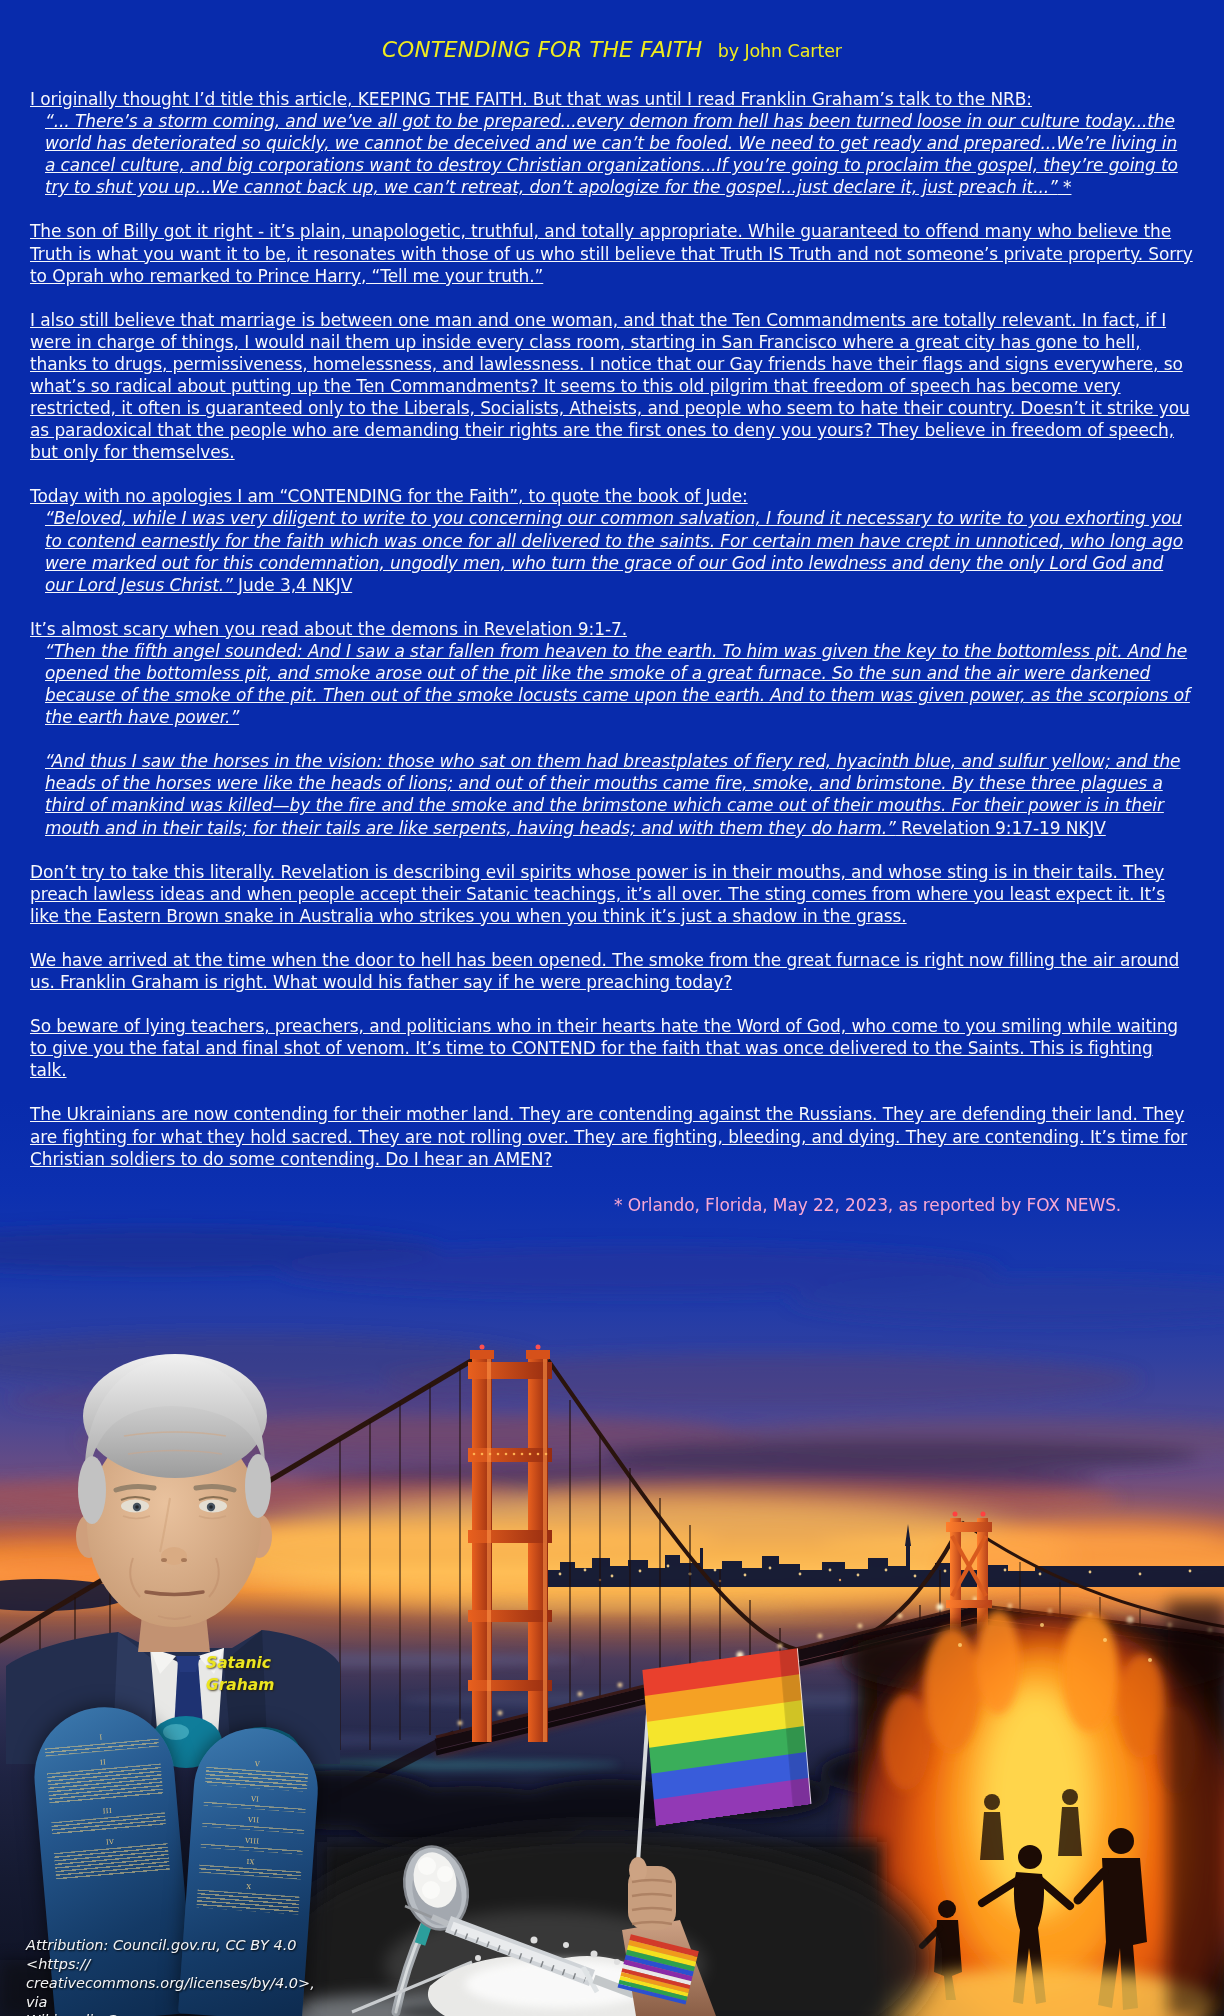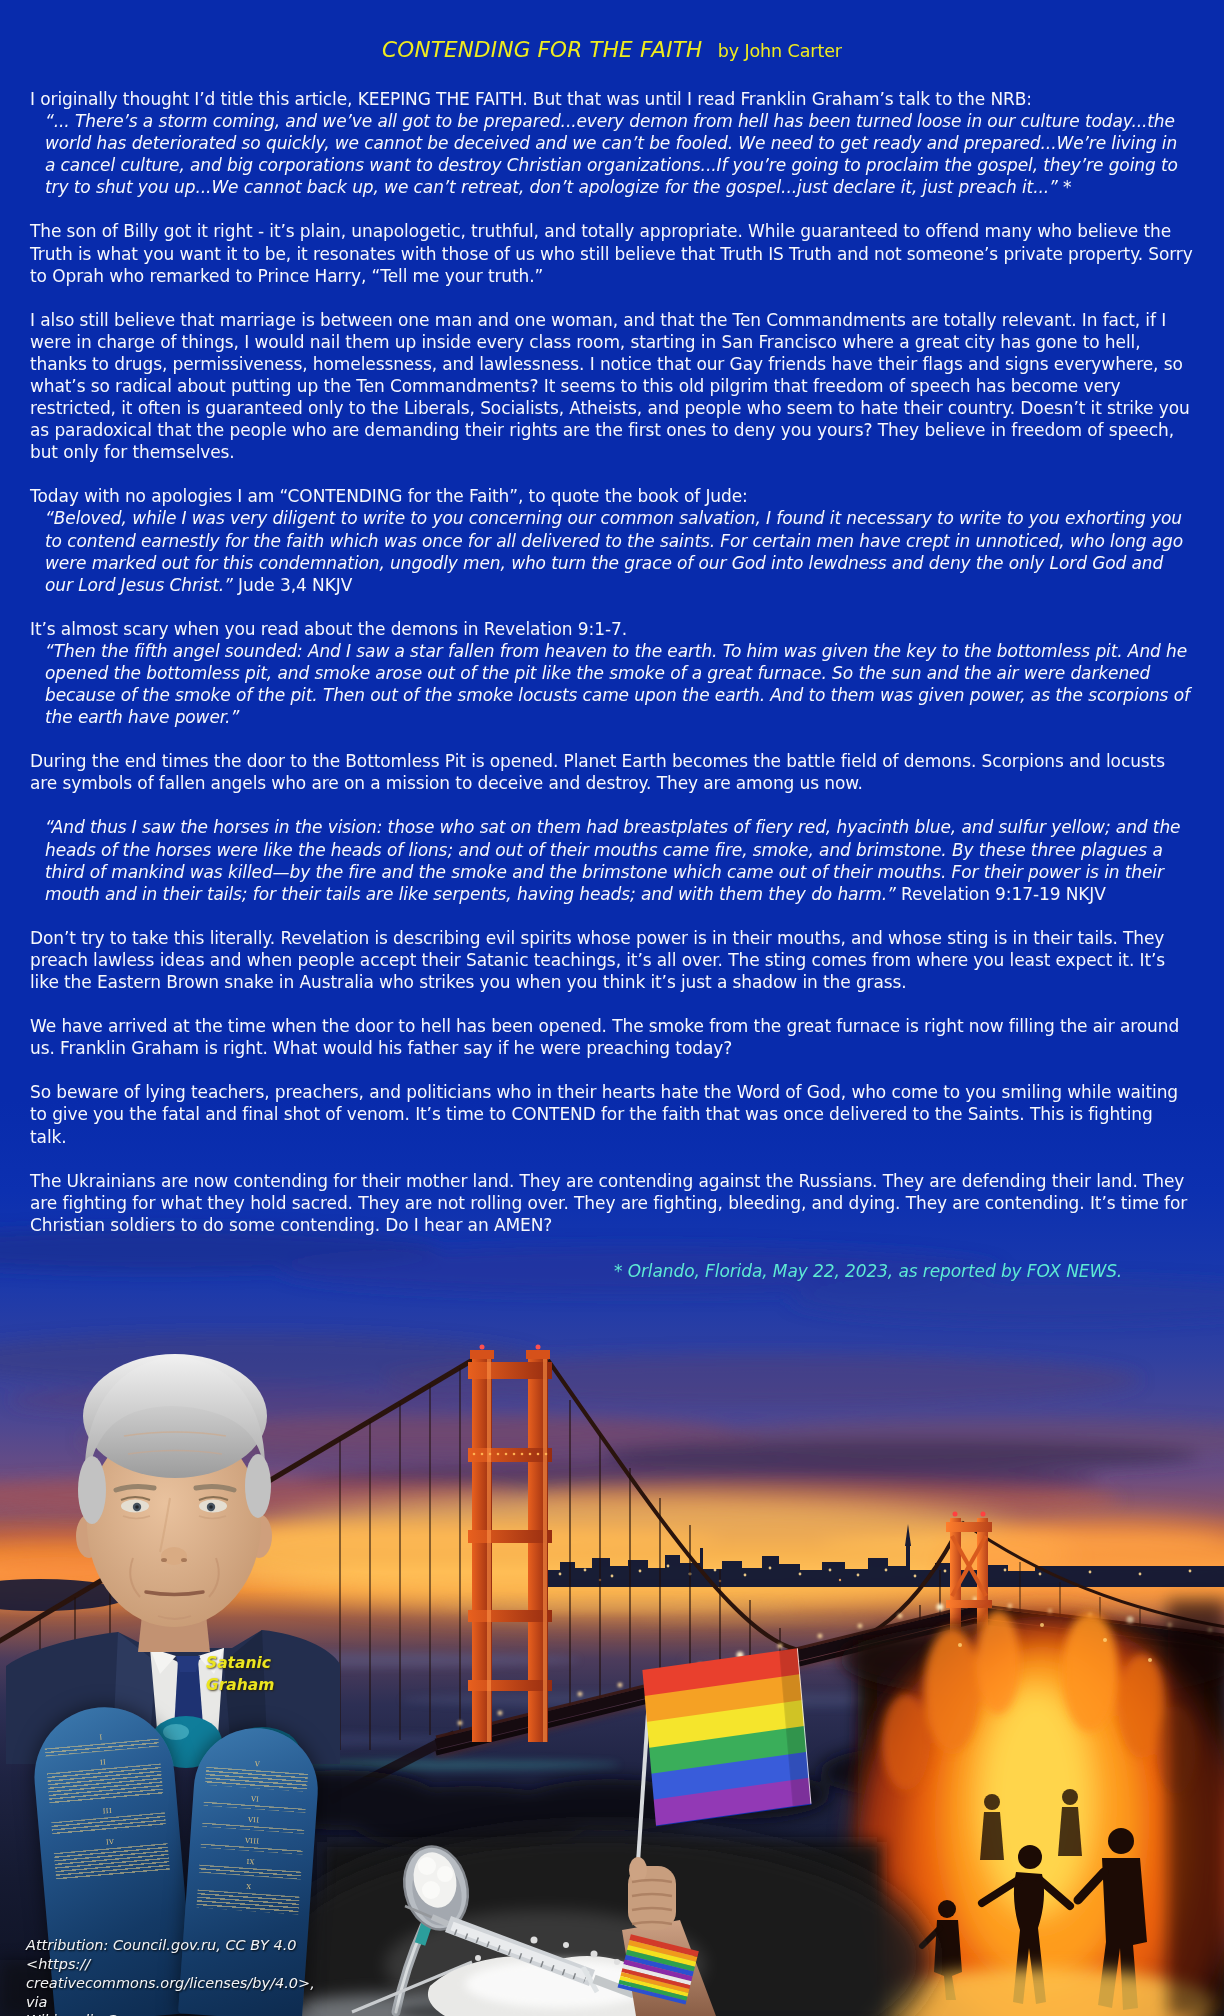--- a/index.html
+++ b/index.html
@@ -5,25 +5,25 @@
   html,body{margin:0;padding:0;}
   body{width:1224px;height:2016px;position:relative;overflow:hidden;
        background:#082bac;font-family:"DejaVu Sans","Liberation Sans",sans-serif;}
   .page{position:absolute;inset:0;}
   
   .article{position:absolute;inset:0;z-index:2;padding:36px 30px 0 30px;
            font-size:17px;line-height:1.3;color:#f7f8fc;letter-spacing:-0.1px;}
   .title-row{text-align:center;margin:0 0 24px 0;}
   .title{font-style:italic;font-weight:normal;font-size:21.5px;color:#f0ec1e;letter-spacing:.2px;}
   .byline{font-weight:normal;font-size:17.5px;color:#f0ec1e;margin-left:10px;}
-  .block{margin:0 0 22px 0;}
+  .block{margin:0 0 22px 0;text-decoration:underline;}
   .lead{margin-bottom:0;}
   .quote{font-style:italic;padding-left:15px;padding-right:4px;}
   .cite{font-style:normal;}
-  .footnote{font-style:italic;padding-left:584px;margin-top:24px;color:#5eead4;}
+  .footnote{padding-left:584px;margin-top:24px;color:#f9a8d4;}
   
   .montage{position:absolute;left:0;top:1100px;width:1224px;height:916px;z-index:1;overflow:hidden;}
   .montage svg{position:absolute;left:0;top:0;}
   .caption{position:absolute;left:206px;top:552px;z-index:6;
            font-style:italic;font-weight:bold;font-size:15.5px;line-height:1.45;color:#ece51f;
            text-shadow:1px 1px 2px rgba(40,30,0,.8);}
   .attribution{position:absolute;left:26px;top:836px;width:280px;z-index:8;
            font-style:italic;font-size:14.5px;line-height:1.3;color:#f4f4f4;
            white-space:pre-line;text-shadow:1px 1px 2px rgba(0,0,0,.9);}
   
@@ -51,21 +51,20 @@
     </div>
 
     <p class="block lead">I originally thought I’d title this article, KEEPING THE FAITH.  But that was until I read Franklin Graham’s talk to the NRB:</p>
     <p class="block quote"><span>“... There’s a storm coming, and we’ve all got to be prepared...every demon from hell has been turned loose in our culture today...the world has deteriorated so quickly, we cannot be deceived and we can’t be fooled. We need to get ready and prepared...We’re living in a cancel culture, and big corporations want to destroy Christian organizations...If you’re going to proclaim the gospel, they’re going to try to shut you up...We cannot back up, we can’t retreat, don’t apologize for the gospel...just declare it, just preach it...”</span><span class="cite"> *</span></p>
     <p class="block">The son of Billy got it right - it’s plain, unapologetic, truthful, and totally appropriate. While guaranteed to offend many who believe the Truth is what you want it to be, it resonates with those of us who still believe that Truth IS Truth and not someone’s private property. Sorry to Oprah who remarked to Prince Harry, “Tell me your truth.”</p>
     <p class="block">I also still believe that marriage is between one man and one woman, and that the Ten Commandments are totally relevant. In fact, if I were in charge of things, I would nail them up inside every class room, starting in San Francisco where a great city has gone to hell, thanks to drugs, permissiveness, homelessness, and lawlessness. I notice that our Gay friends have their flags and signs everywhere, so what’s so radical about putting up the Ten Commandments? It seems to this old pilgrim that freedom of speech has become very restricted, it often is guaranteed only to the Liberals, Socialists, Atheists, and people who seem to hate their country. Doesn’t it strike you as paradoxical that the people who are demanding their rights are the first ones to deny you yours? They believe in freedom of speech, but only for themselves.</p>
     <p class="block lead">Today with no apologies I am “CONTENDING for the Faith”, to quote the book of Jude:</p>
     <p class="block quote"><span>“Beloved, while I was very diligent to write to you concerning our common salvation, I found it necessary to write to you exhorting you to contend earnestly for the faith which was once for all delivered to the saints. For certain men have crept in unnoticed, who long ago were marked out for this condemnation, ungodly men, who turn the grace of our God into lewdness and deny the only Lord God and our Lord Jesus Christ.”</span><span class="cite">  Jude 3,4 NKJV</span></p>
     <p class="block lead">It’s almost scary when you read about the demons in Revelation 9:1-7.</p>
     <p class="block quote"><span>“Then the fifth angel sounded: And I saw a star fallen from heaven to the earth. To him was given the key to the bottomless pit. And he opened the bottomless pit, and smoke arose out of the pit like the smoke of a great furnace. So the sun and the air were darkened because of the smoke of the pit. Then out of the smoke locusts came upon the earth. And to them was given power, as the scorpions of the earth have power.”</span></p>
-    <p class="block">During the end times the door to the Bottomless Pit is opened. Planet Earth becomes the battle field of demons. Scorpions and locusts are symbols of fallen angels who are on a mission to deceive and destroy. They are among us now.</p>
     <p class="block quote"><span>“And thus I saw the horses in the vision: those who sat on them had breastplates of fiery red, hyacinth blue, and sulfur yellow; and the heads of the horses were like the heads of lions; and out of their mouths came fire, smoke, and brimstone.  By these three plagues a third of mankind was killed—by the fire and the smoke and the brimstone which came out of their mouths. For their power is in their mouth and in their tails; for their tails are like serpents, having heads; and with them they do harm.”</span><span class="cite">  Revelation 9:17-19 NKJV</span></p>
     <p class="block">Don’t try to take this literally. Revelation is describing evil spirits whose power is in their mouths, and whose sting is in their tails. They preach lawless ideas and when people accept their Satanic teachings, it’s all over. The sting comes from where you least expect it. It’s like the Eastern Brown snake in Australia who strikes you when you think it’s just a shadow in the grass.</p>
     <p class="block">We have arrived at the time when the door to hell has been opened. The smoke from the great furnace is right now filling the air around us. Franklin Graham is right. What would his father say if he were preaching today?</p>
     <p class="block">So beware of lying teachers, preachers, and politicians who in their hearts hate the Word of God, who come to you smiling while waiting to give you the fatal and final shot of venom. It’s time to CONTEND for the faith that was once delivered to the Saints. This is fighting talk.</p>
     <p class="block">The Ukrainians are now contending for their mother land. They are contending against the Russians. They are defending their land. They are fighting for what they hold sacred. They are not rolling over. They are fighting, bleeding, and dying. They are contending. It’s time for Christian soldiers to do some contending. Do I hear an AMEN?</p>
     <p class="footnote">* Orlando, Florida, May 22, 2023, as reported by FOX NEWS.</p>
   </div>
 
   <div class="montage">
     <svg width="1224" height="916" viewBox="0 0 1224 916">

